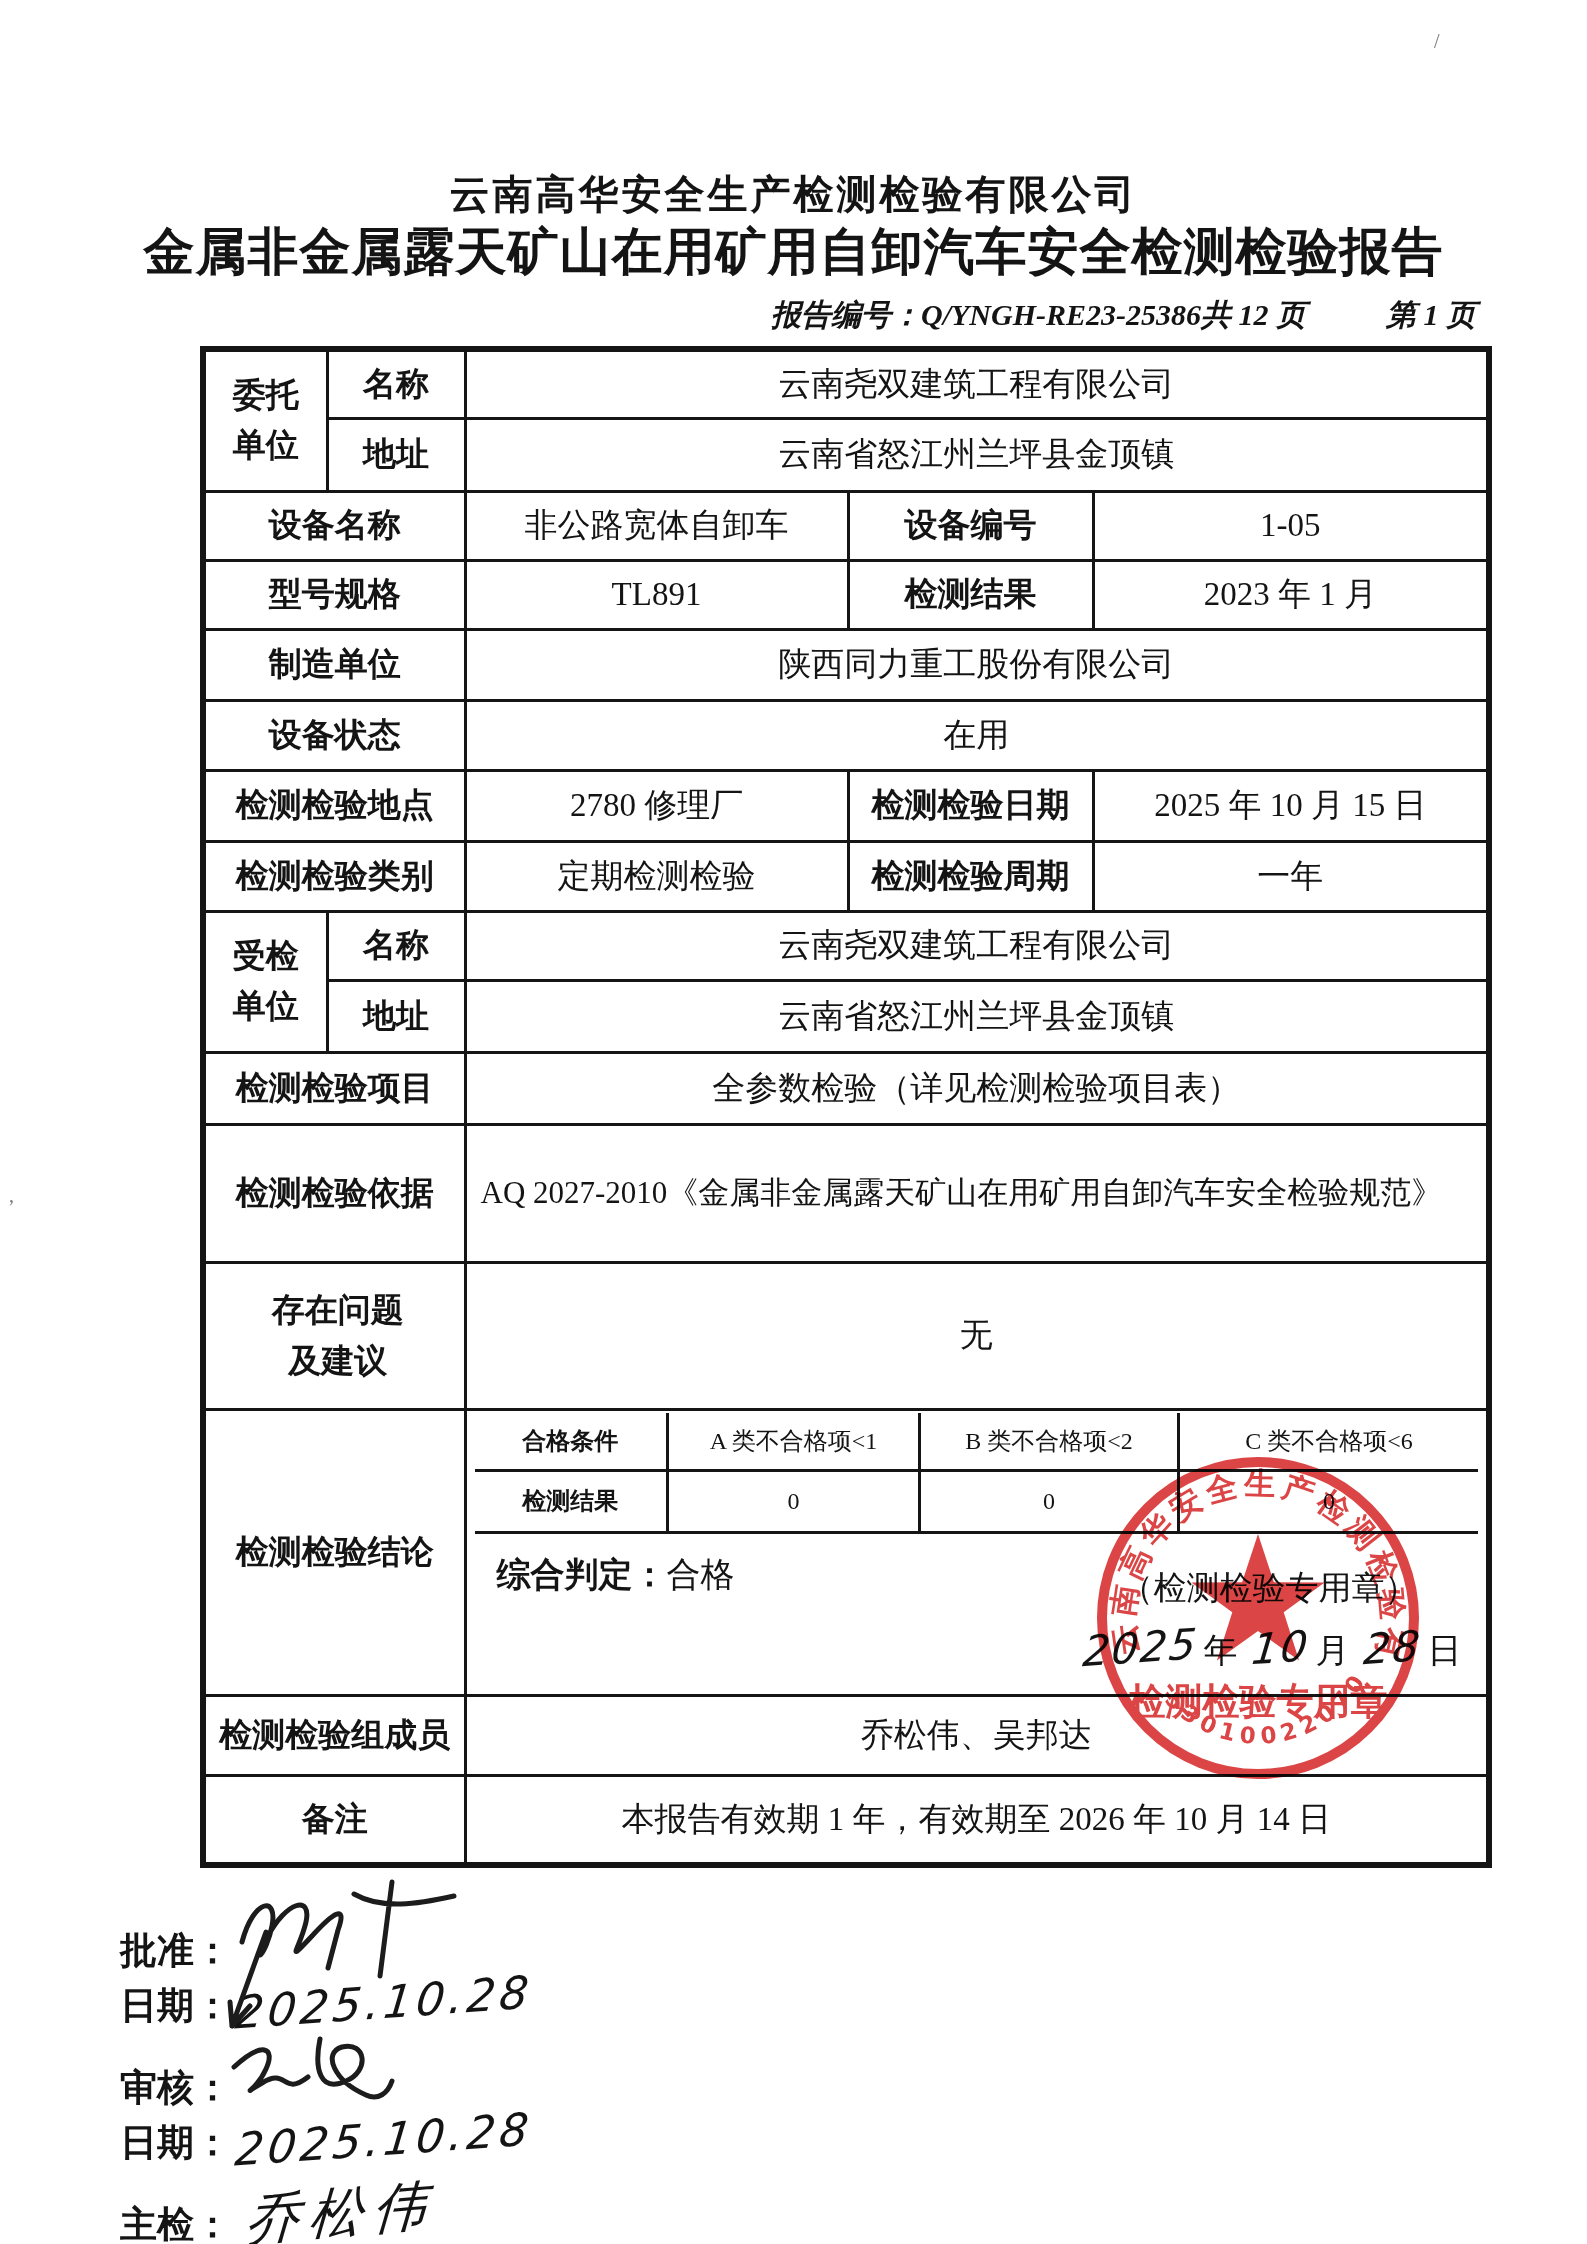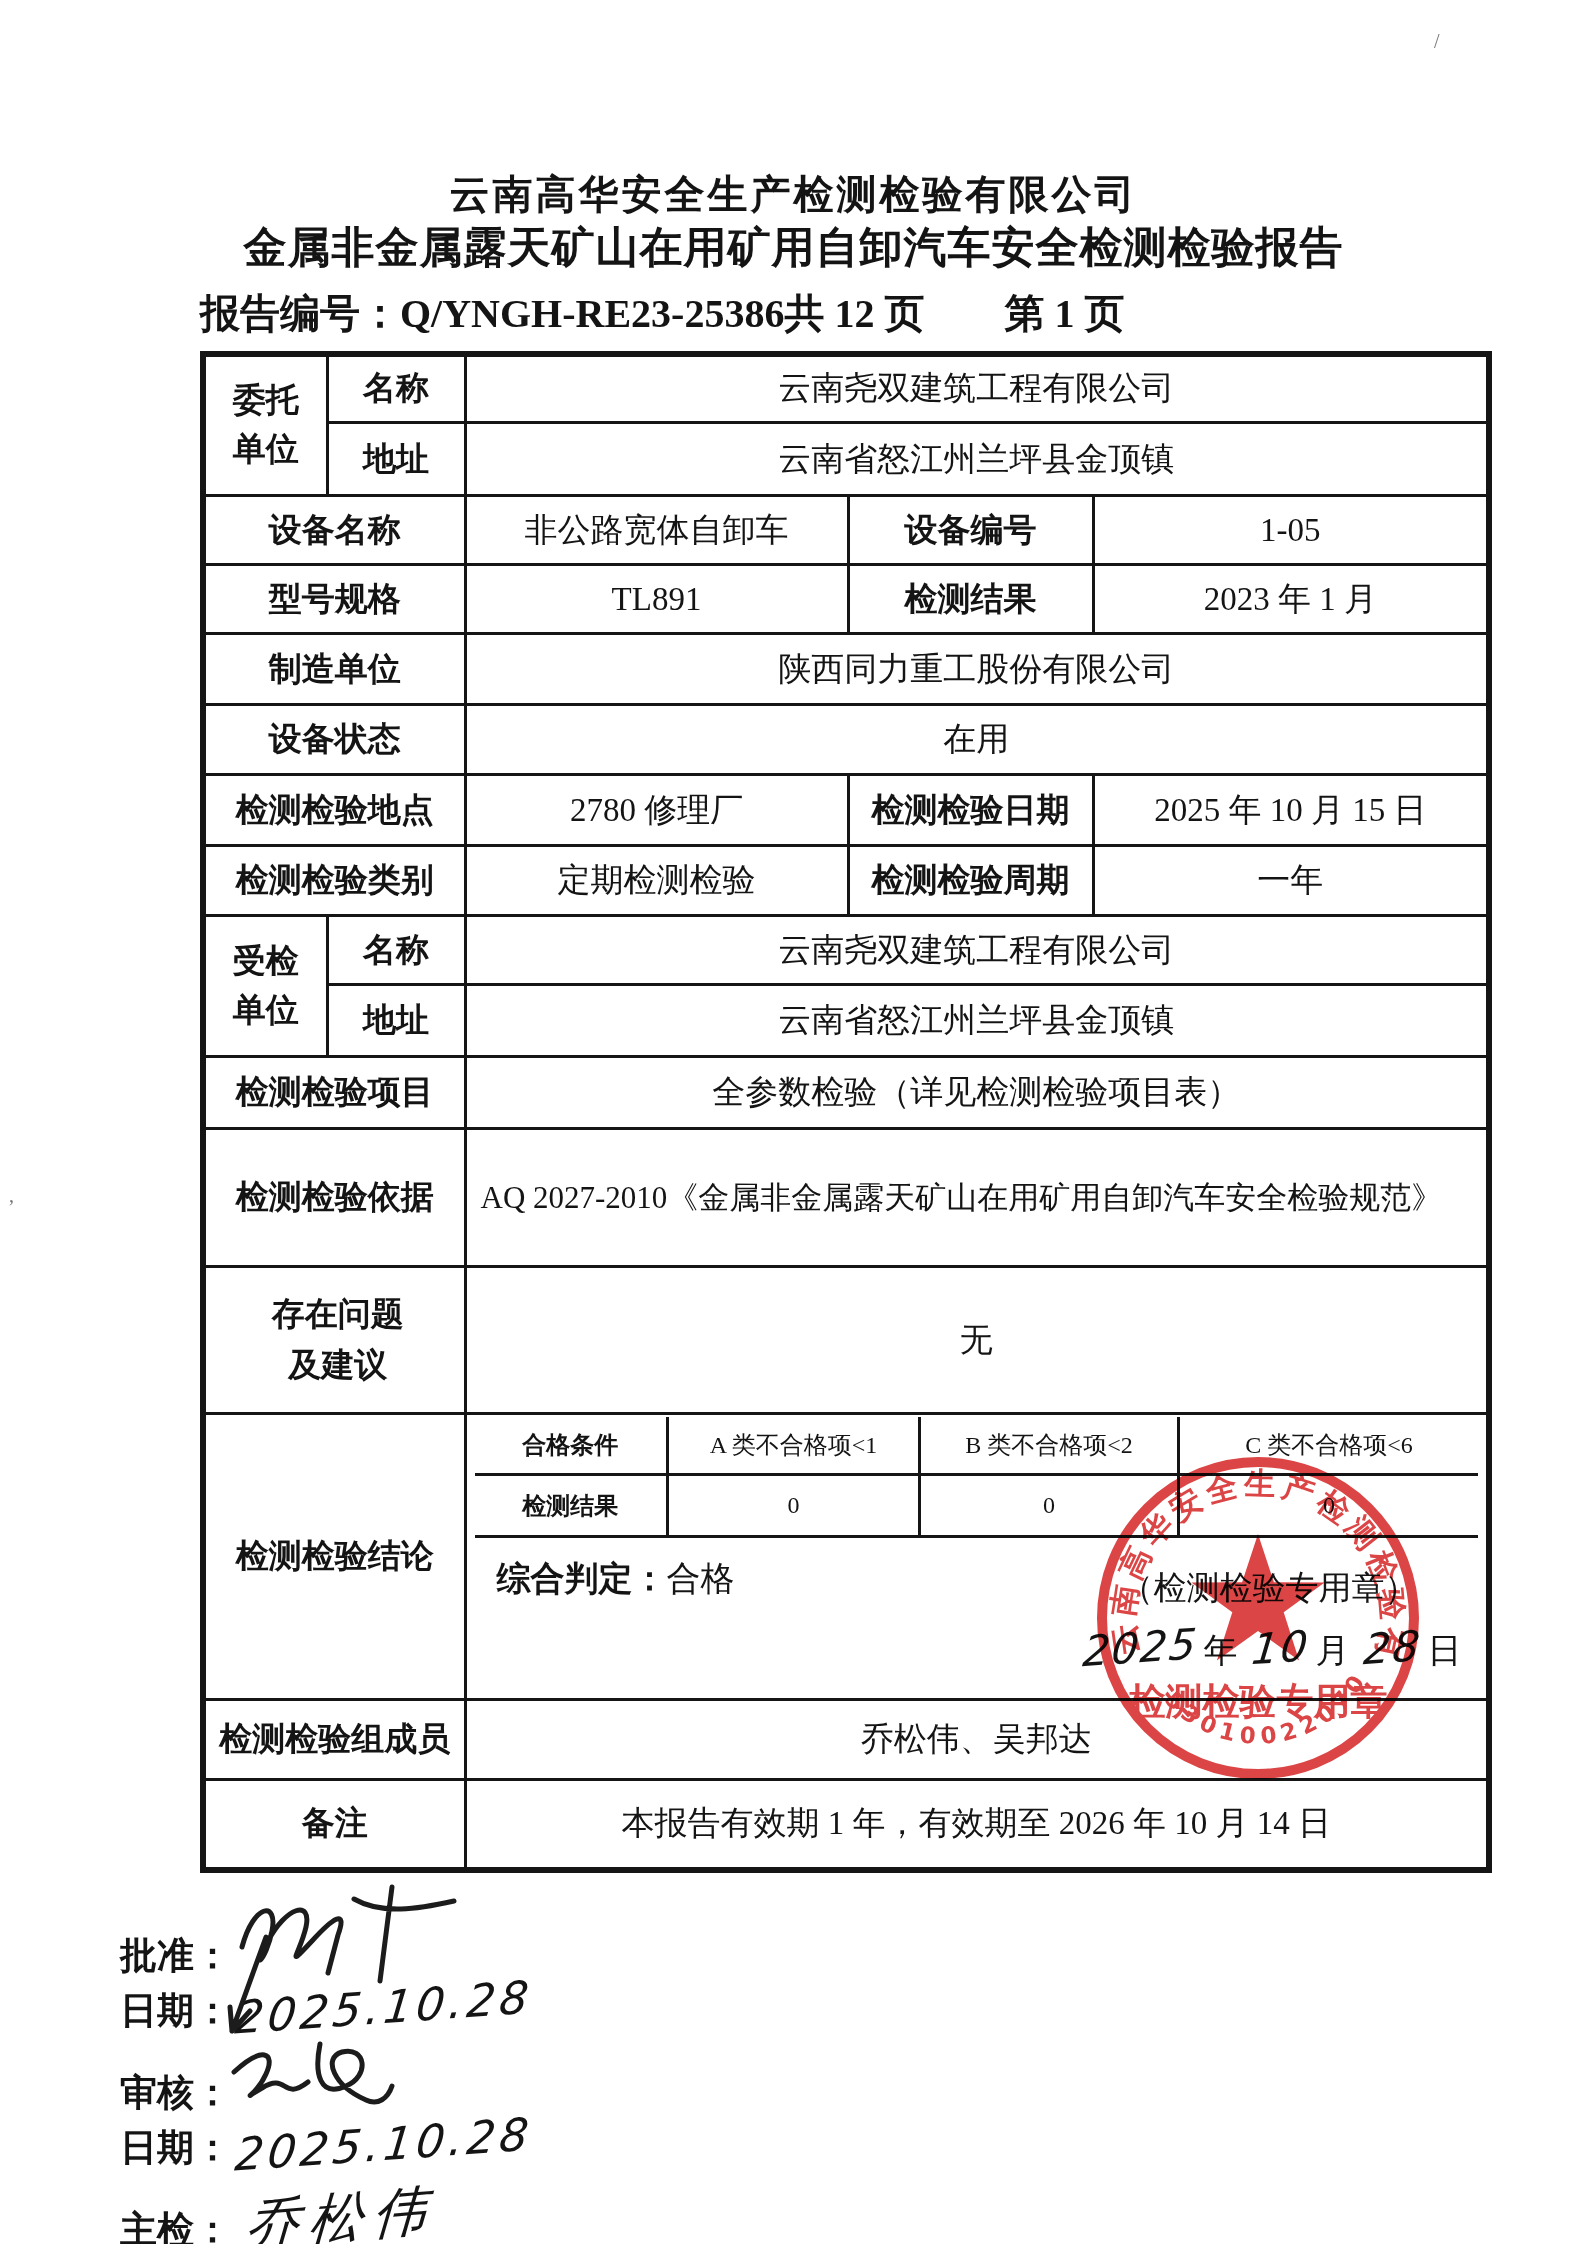--- a/index.html
+++ b/index.html
@@ -3,25 +3,25 @@
 <meta charset="utf-8">
 <style>
   html,body { margin:0; padding:0; background:#e8e8e8; }
   .page {
     position:relative; width:1587px; height:2244px; margin:0 auto;
     background:#ffffff; color:#141414;
     font-family:"Liberation Serif", serif; overflow:hidden;
   }
   .header { text-align:center; padding-top:172px; }
   .org-title  { font-size:40px; font-weight:bold; letter-spacing:3px; line-height:1.15; }
-  .report-title { font-size:43px; font-weight:bold; letter-spacing:1px; line-height:1.2; margin-top:4px; }
+  .report-title { font-size:51px; font-weight:bold; letter-spacing:1px; line-height:1.2; margin-top:4px; }
   .report-line {
     width:1286px; margin:12px 0 10px 200px;
-    display:flex; justify-content:flex-start; align-items:baseline;
-    font-size:40px; font-weight:bold;
+    display:flex; justify-content:flex-end; align-items:baseline;
+    font-size:30px; font-weight:bold;font-style:italic;
   }
   .report-line .pgs { display:flex; gap:80px; padding-right:10px; }
 
   table.main {
     margin-left:200px; width:1286px;
     border-collapse:collapse; table-layout:fixed;
     border:6px solid #151515;
   }
   table.main td {
     border:3px solid #151515; text-align:center; vertical-align:middle;

